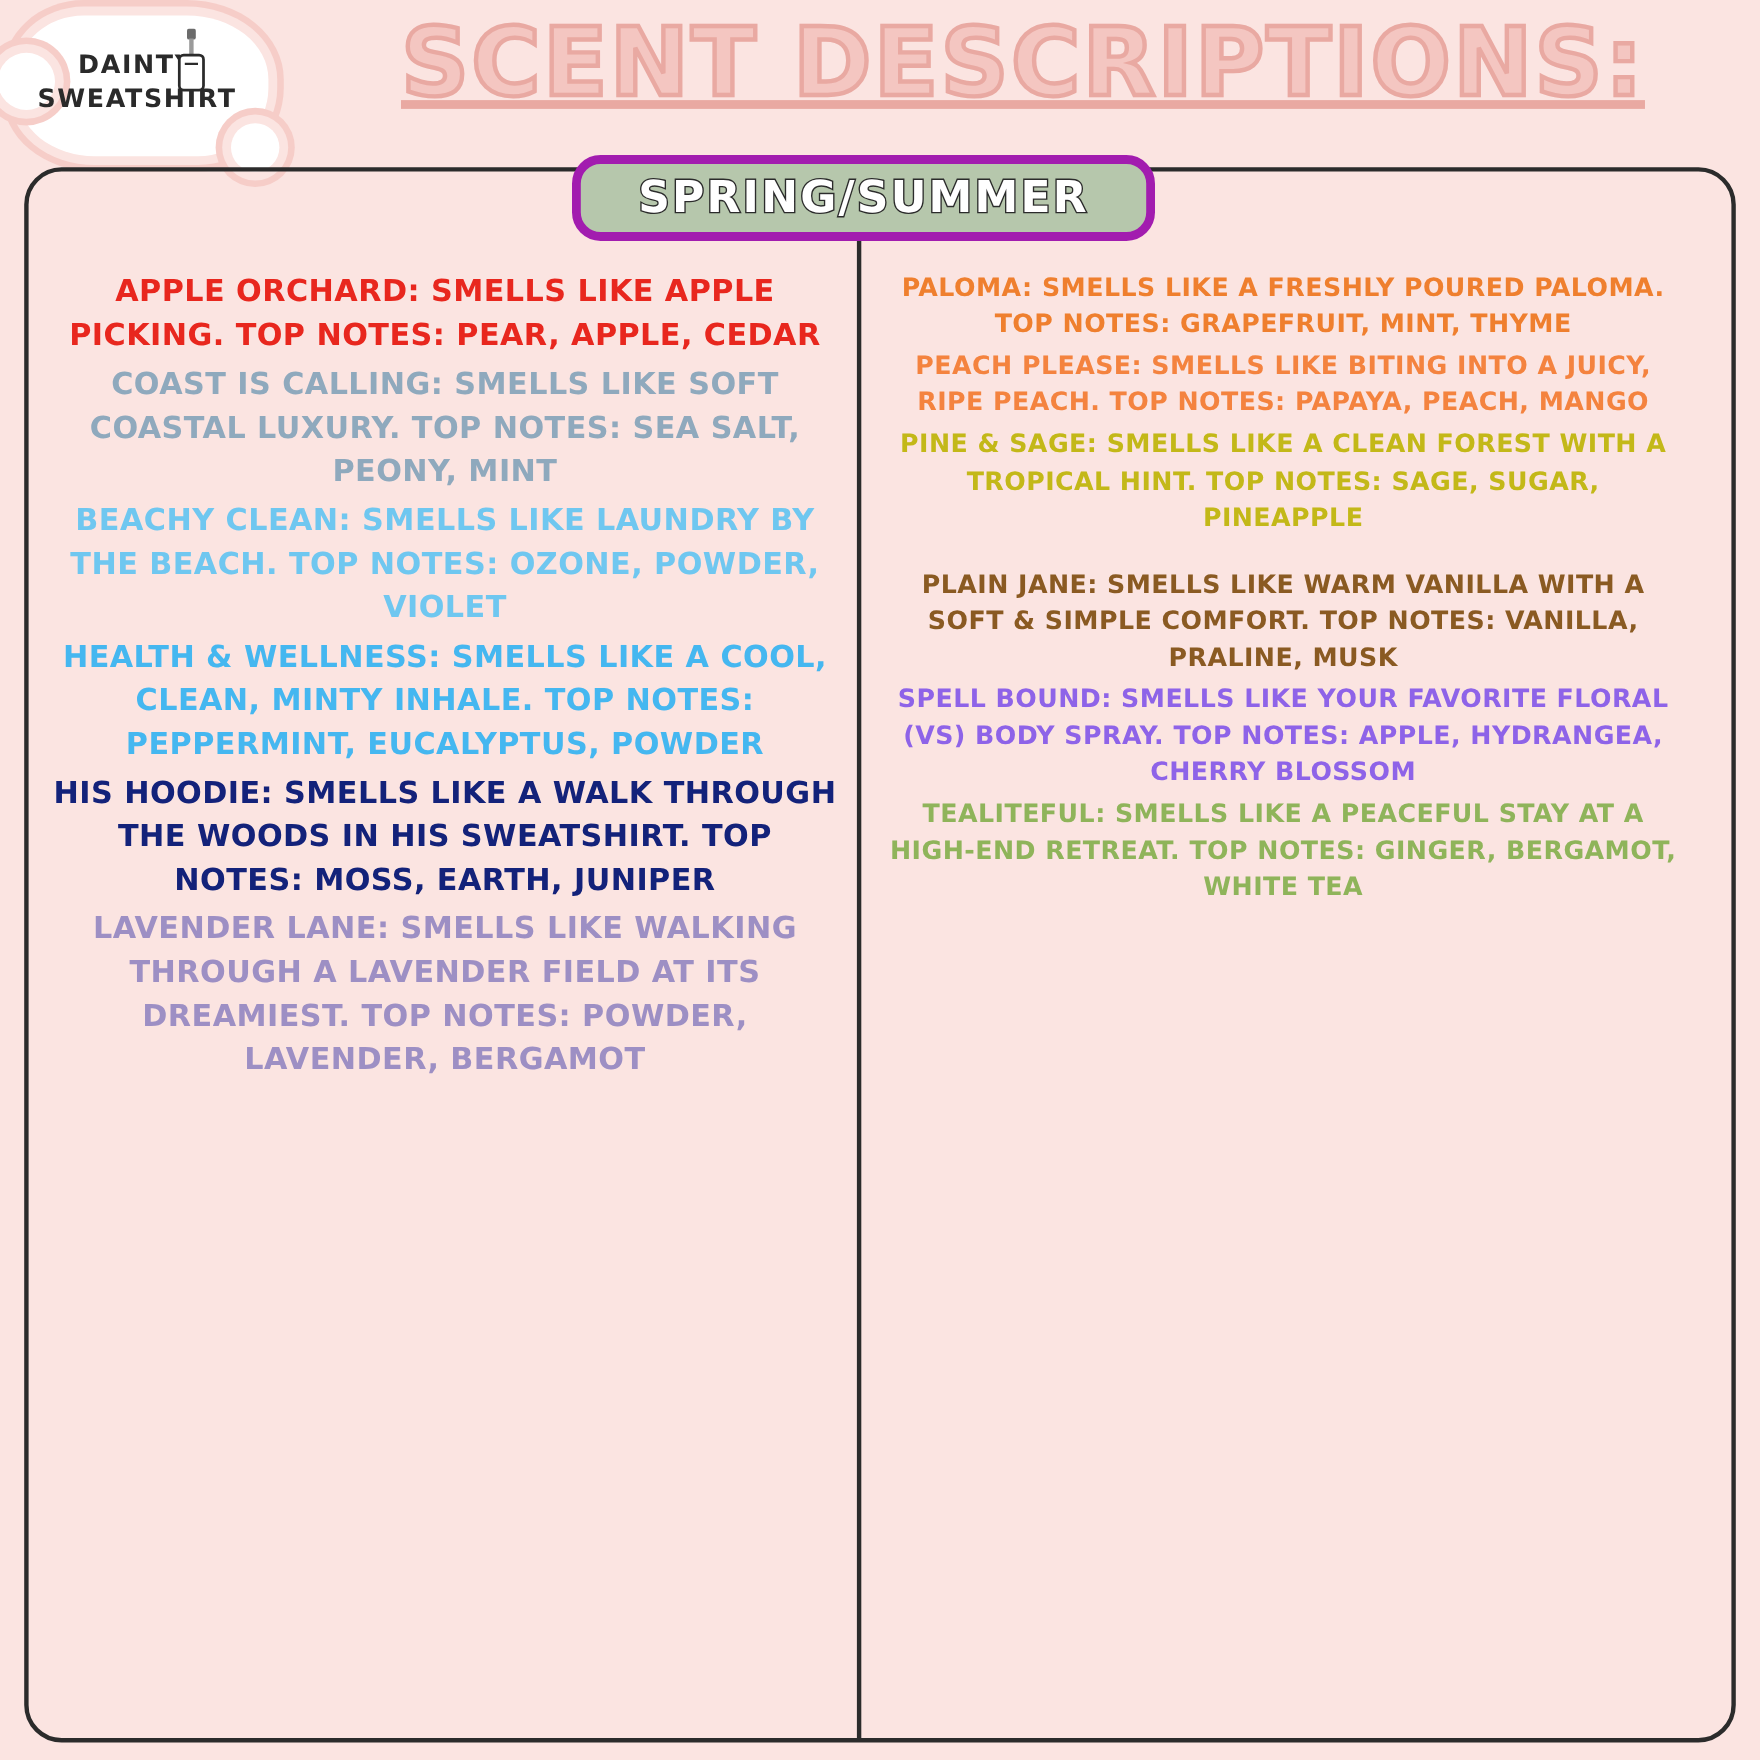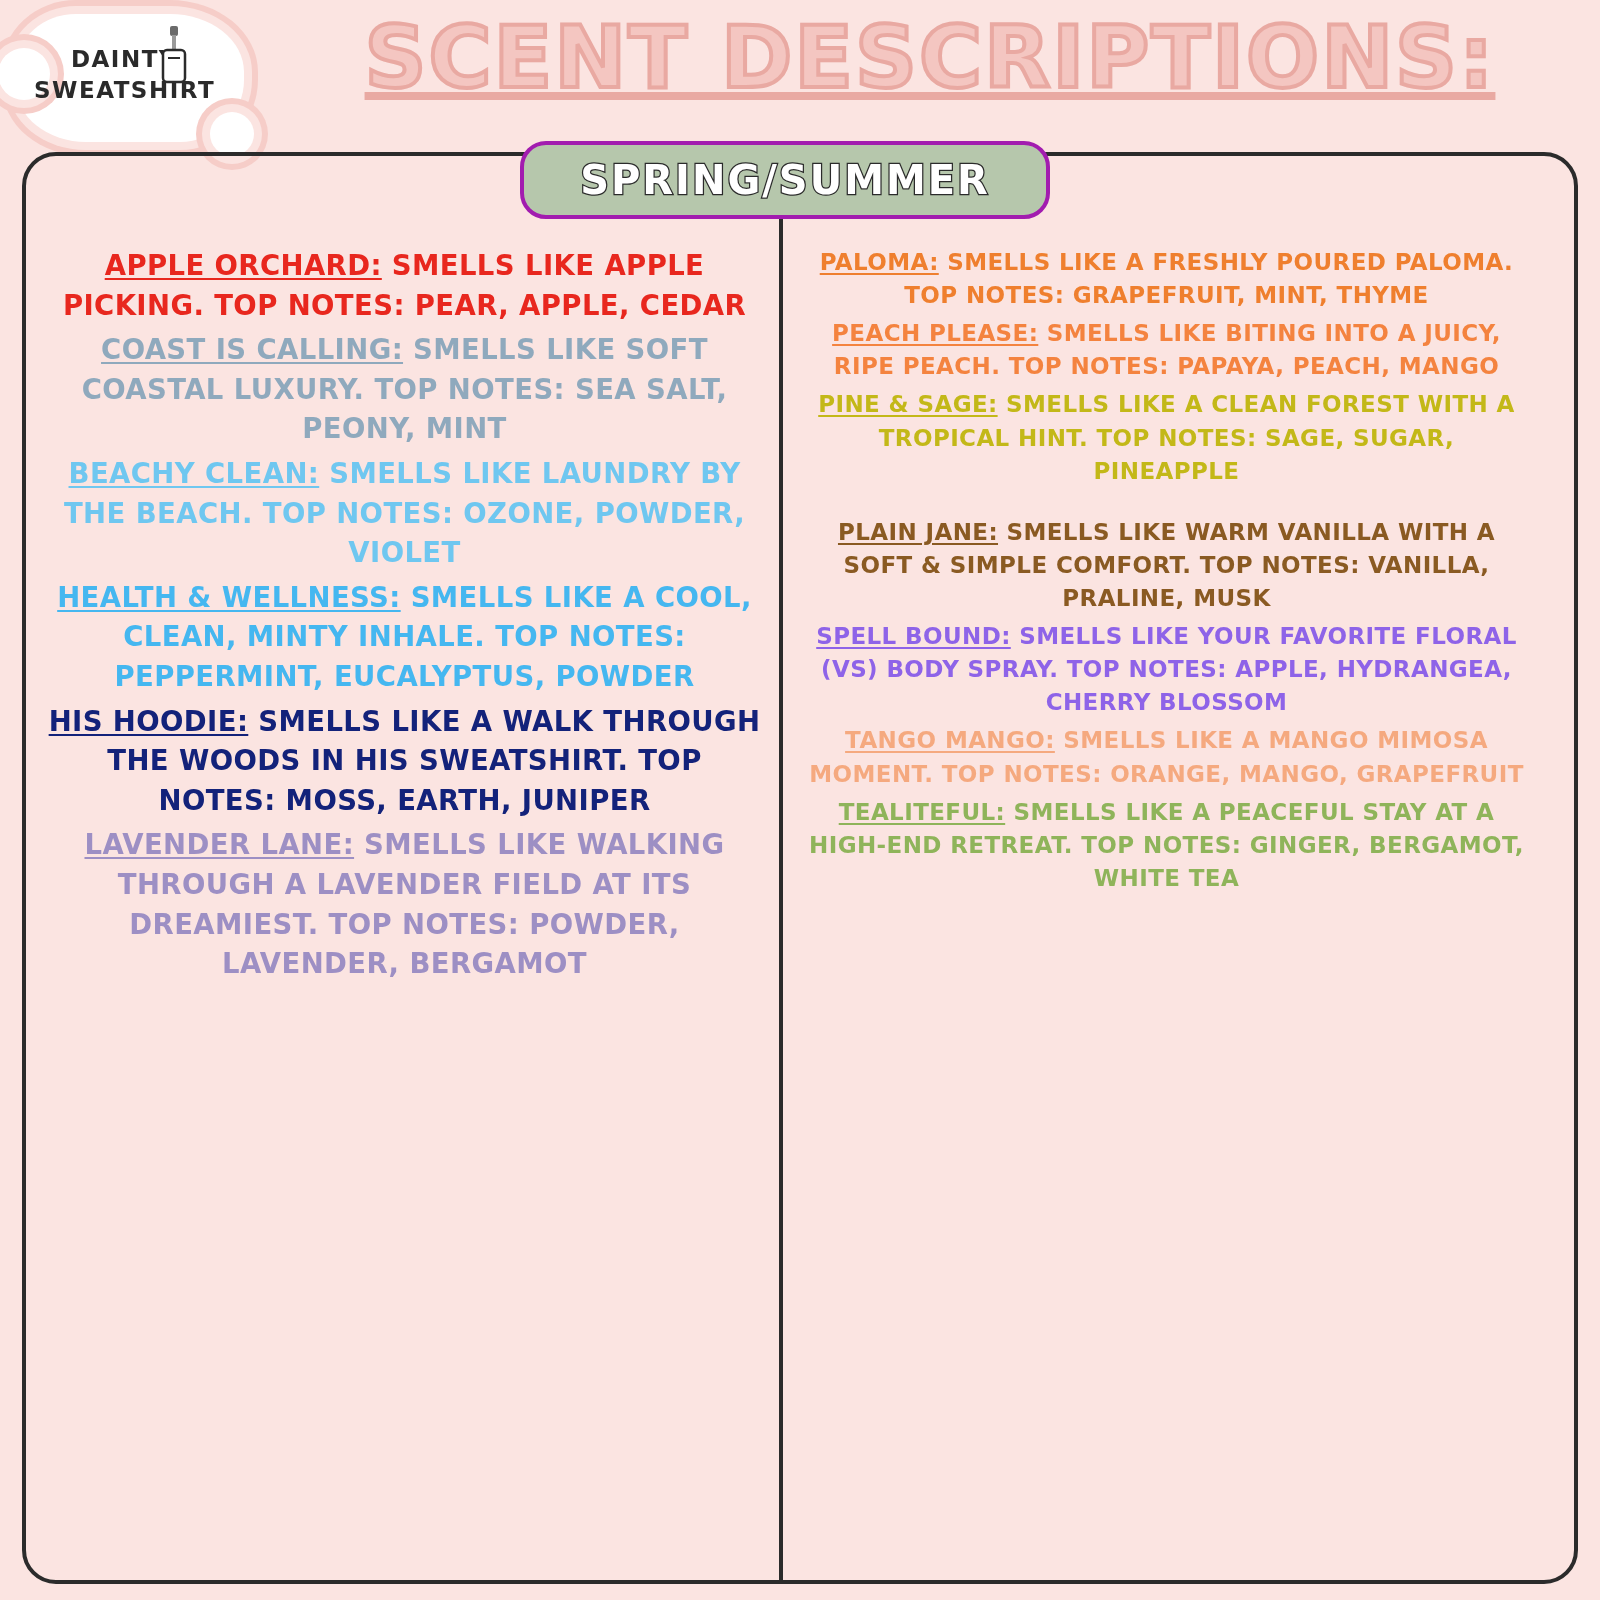--- a/index.html
+++ b/index.html
@@ -121,21 +121,21 @@
   }
 
   
   .season-pill {
     position: absolute;
     left: 520px;
     top: 141px;
     width: 530px;
     height: 78px;
     background: #b6c7ac;
-    border: 4px solid #a21caf;
+    border: 8px solid #a21caf;
     border-radius: 26px;
     box-sizing: border-box;
     display: flex;
     align-items: center;
     justify-content: center;
     z-index: 6;
   }
   .season-label {
     font-family: "DejaVu Sans", sans-serif;
     font-weight: bold;
@@ -171,21 +171,20 @@
     font-family: "DejaVu Sans", sans-serif;
     font-weight: bold;
     font-size: 27.5px;
     line-height: 1.44;
     letter-spacing: 0.4px;
     text-transform: uppercase;
     margin-bottom: 5px;
   }
   .col-right .entry { font-size: 23px; }
   .entry .name {
-    text-decoration: underline;
     text-underline-offset: 3px;
   }
 </style>
 </head>
 <body>
 
 <div class="logo-badge">
   <div class="logo-blob"></div>
   <svg class="logo-bottle" viewBox="0 0 28 58">
     <rect x="10" y="0" width="8" height="10" rx="2" fill="#6b6b6b"></rect>
@@ -216,16 +215,15 @@
       <div class="entry" style="color: rgb(69, 183, 240);"><span class="name">HEALTH &amp; WELLNESS:</span><span> SMELLS LIKE A COOL, CLEAN, MINTY INHALE. TOP NOTES: PEPPERMINT, EUCALYPTUS, POWDER</span></div>
       <div class="entry" style="color: rgb(19, 34, 122);"><span class="name">HIS HOODIE:</span><span> SMELLS LIKE A WALK THROUGH THE WOODS IN HIS SWEATSHIRT. TOP NOTES: MOSS, EARTH, JUNIPER</span></div>
       <div class="entry" style="color: rgb(157, 143, 196);"><span class="name">LAVENDER LANE:</span><span> SMELLS LIKE WALKING THROUGH A LAVENDER FIELD AT ITS DREAMIEST. TOP NOTES: POWDER, LAVENDER, BERGAMOT</span></div>
     </div>
   <div class="col col-right" id="col-right">
       <div class="entry" style="color: rgb(239, 127, 46);"><span class="name">PALOMA:</span><span> SMELLS LIKE A FRESHLY POURED PALOMA. TOP NOTES: GRAPEFRUIT, MINT, THYME</span></div>
       <div class="entry" style="color: rgb(244, 131, 63);"><span class="name">PEACH PLEASE:</span><span> SMELLS LIKE BITING INTO A JUICY, RIPE PEACH. TOP NOTES: PAPAYA, PEACH, MANGO</span></div>
       <div class="entry" style="color: rgb(195, 184, 24);"><span class="name">PINE &amp; SAGE:</span><span> SMELLS LIKE A CLEAN FOREST WITH A TROPICAL HINT. TOP NOTES: SAGE, SUGAR, PINEAPPLE</span></div>
       <div class="entry" style="color: rgb(138, 90, 34); margin-top: 28px;"><span class="name">PLAIN JANE:</span><span> SMELLS LIKE WARM VANILLA WITH A SOFT &amp; SIMPLE COMFORT. TOP NOTES: VANILLA, PRALINE, MUSK</span></div>
       <div class="entry" style="color: rgb(142, 99, 232);"><span class="name">SPELL BOUND:</span><span> SMELLS LIKE YOUR FAVORITE FLORAL (VS) BODY SPRAY. TOP NOTES: APPLE, HYDRANGEA, CHERRY BLOSSOM</span></div>
-      <div class="entry" style="color: rgb(245, 169, 127);"><span class="name">TANGO MANGO:</span><span> SMELLS LIKE A MANGO MIMOSA MOMENT. TOP NOTES: ORANGE, MANGO, GRAPEFRUIT</span></div>
       <div class="entry" style="color: rgb(143, 180, 90);"><span class="name">TEALITEFUL:</span><span> SMELLS LIKE A PEACEFUL STAY AT A HIGH-END RETREAT. TOP NOTES: GINGER, BERGAMOT, WHITE TEA</span></div>
     </div>
 </div>
 
 </body></html>

